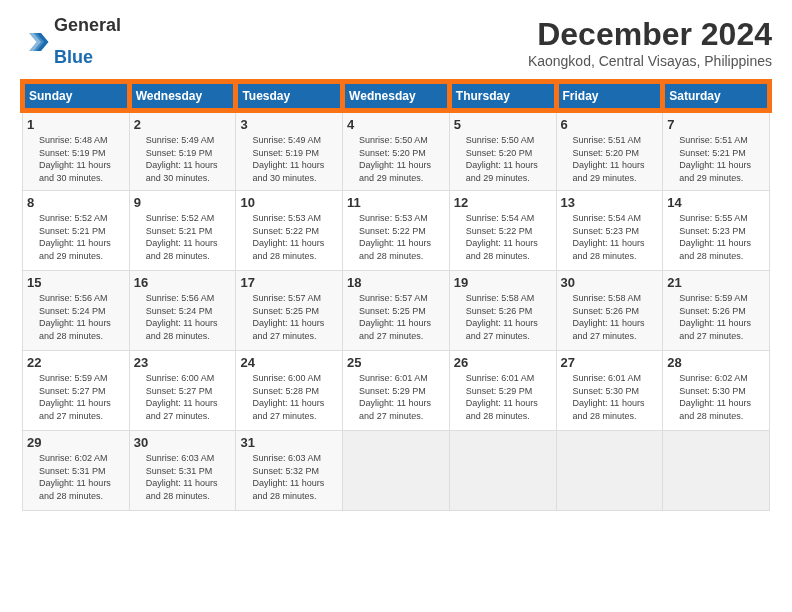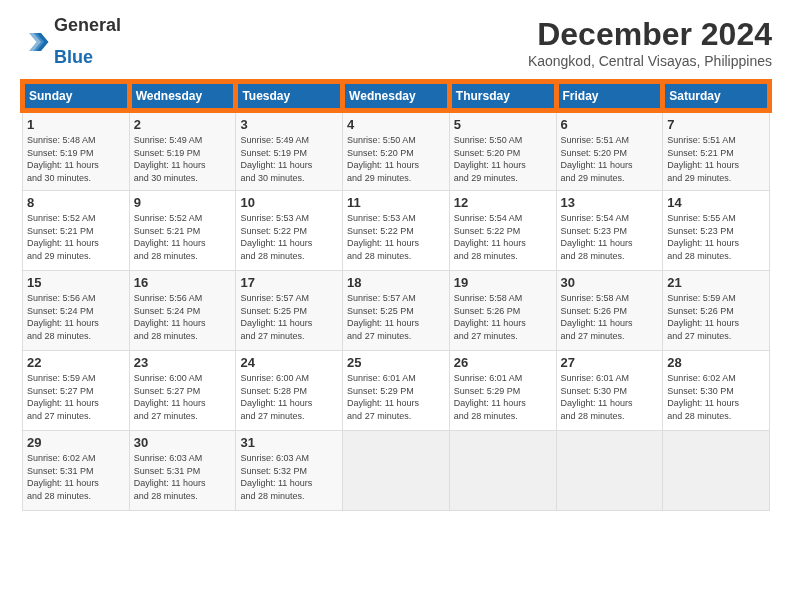--- a/index.html
+++ b/index.html
@@ -84,20 +84,21 @@
       font-size: 13px;
       font-weight: bold;
       color: #333;
       display: block;
       margin-bottom: 2px;
     }
     .day-info {
       color: #444;
       line-height: 1.4;
       font-size: 9px;
+      margin-left: 12px;
     }
     .empty-cell {
       background: #f0f0f0 !important;
     }
   </style>
 </head>
 <body>
 
 <div class="page">
   <div class="header">

